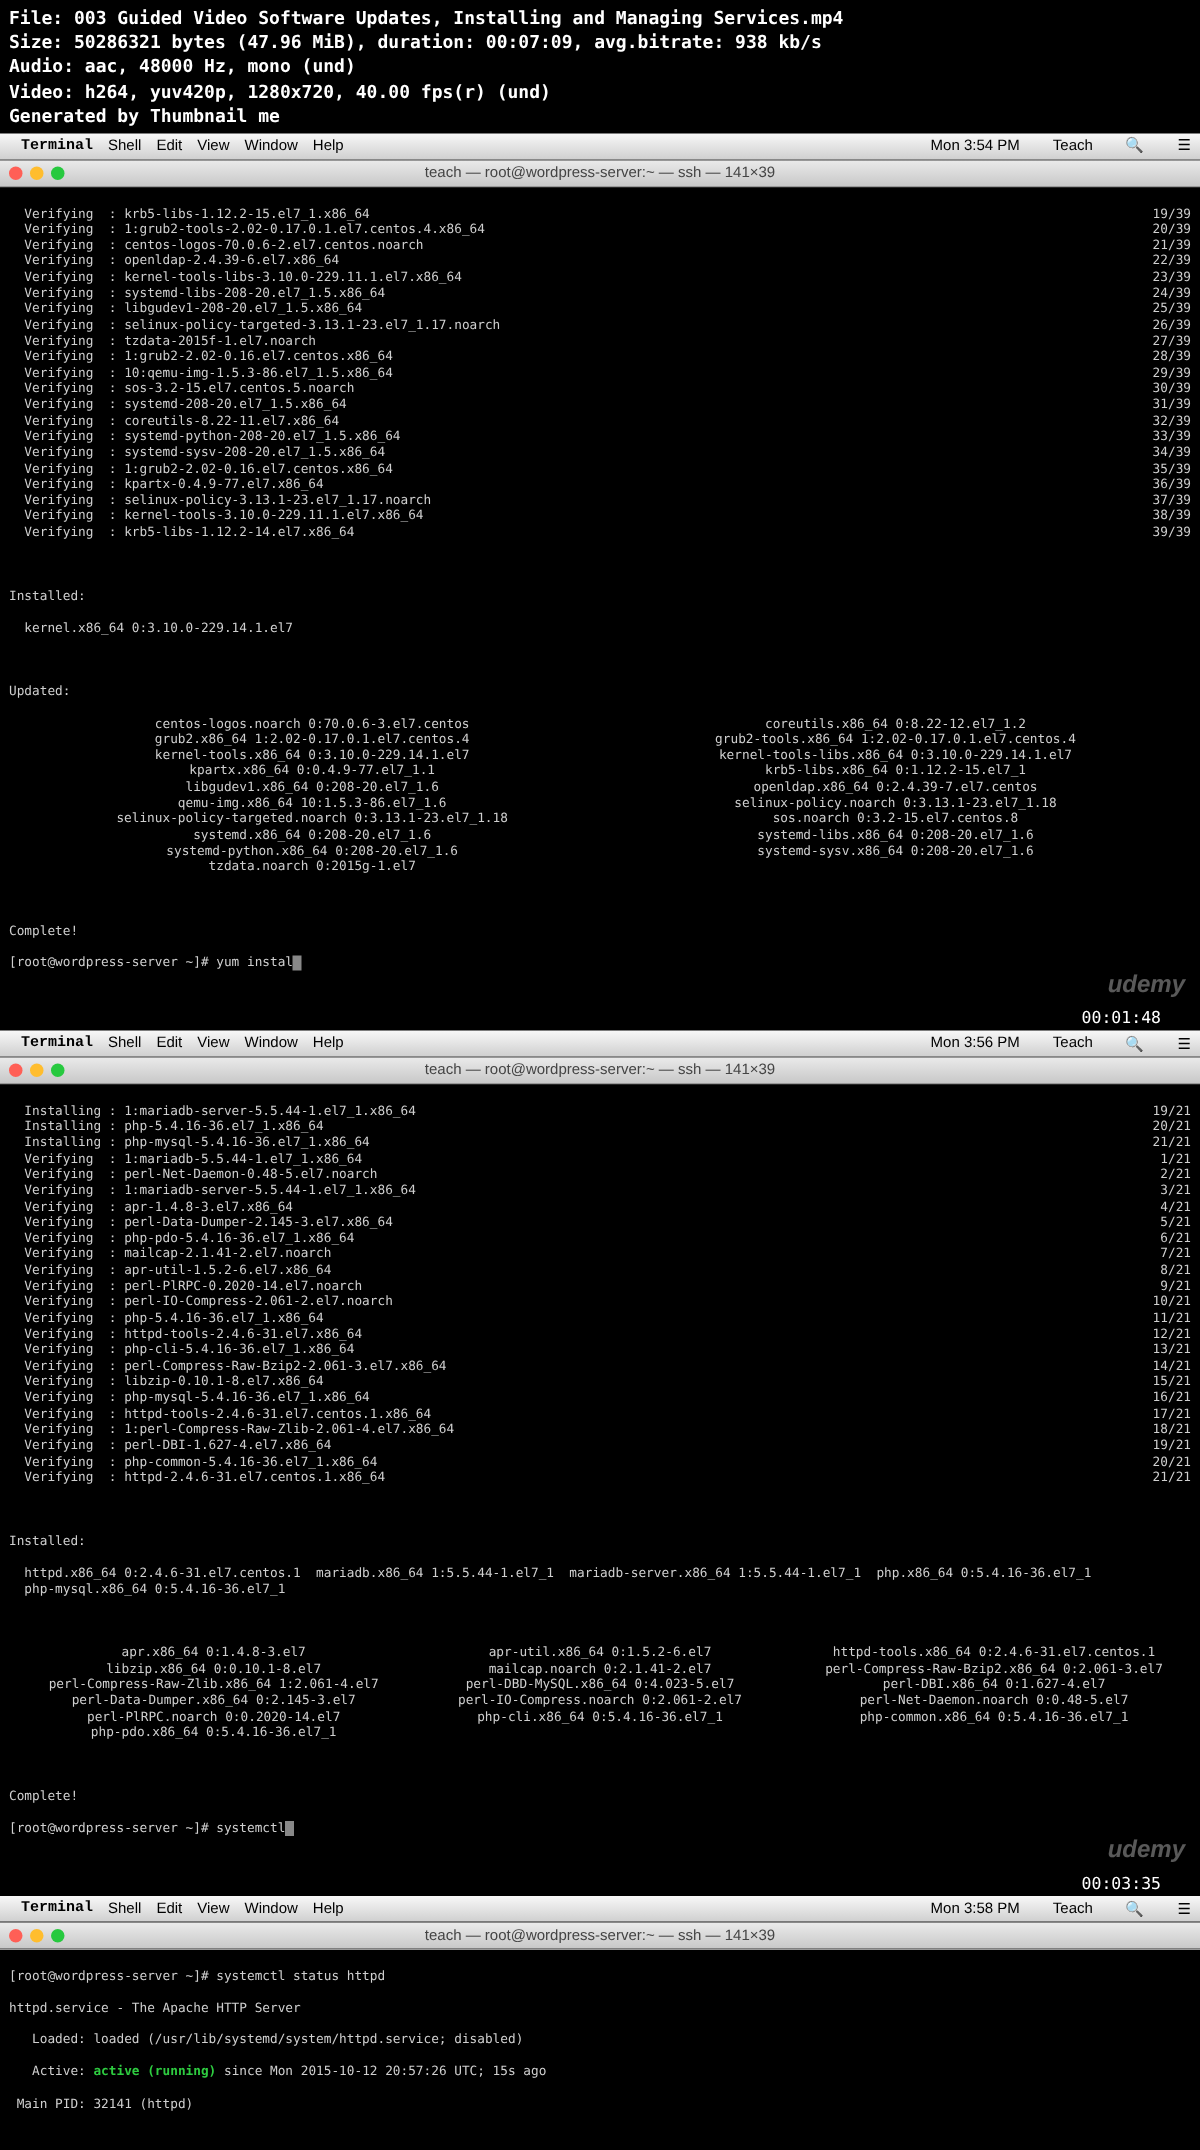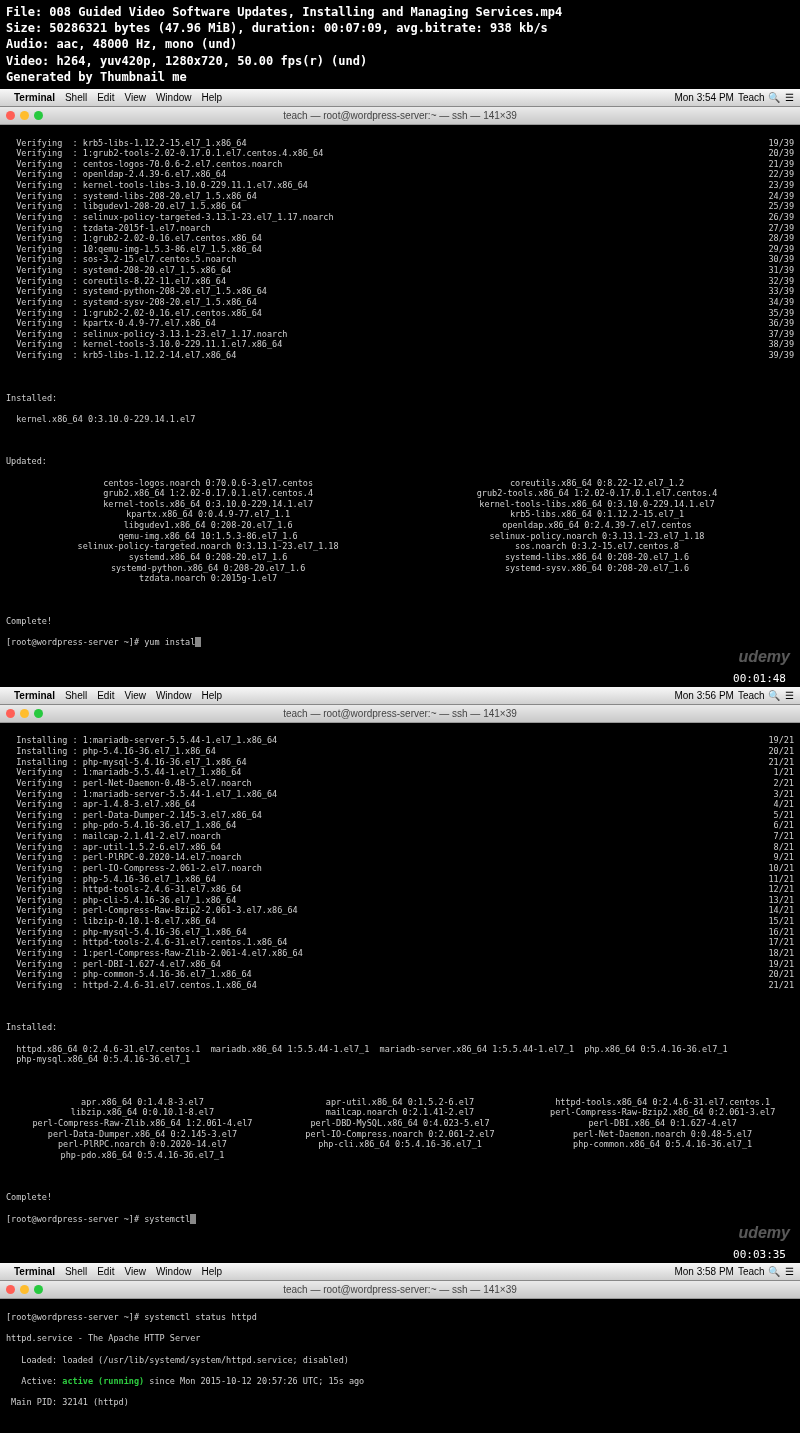--- a/index.html
+++ b/index.html
@@ -1,47 +1,47 @@
 <!DOCTYPE html>
 <html><head>
 <meta charset="utf-8">
 <style>
 * { margin: 0; padding: 0; box-sizing: border-box; }
 body { background: #000; font-family: Monaco, Menlo, monospace; font-size: 9px; color: #ccc; width: 800px; }
 .header-info { color: #fff; padding: 4px 6px; font-size: 12px; line-height: 1.35; font-weight: bold; }
 .mac-menubar { background: linear-gradient(#f8f8f8, #d0d0d0); height: 18px; display: flex; align-items: center; padding: 0 6px; color: #000; font-family: -apple-system, Helvetica, sans-serif; font-size: 10px; border-bottom: 1px solid #888; }
 .mac-menubar .apple { font-size: 11px; margin-right: 8px; }
 .mac-menubar .menu-item { margin-right: 10px; }
-.mac-menubar .menu-item.bold { font-weight: bold; }
-.mac-menubar .right { margin-left: auto; display: flex; gap: 4px; align-items: center; }
+.mac-menubar .menu-item.bold { font-weight: bold; font-family: Liberation Mono, monospace; }
+.mac-menubar .right { margin-left: auto; display: flex; gap: 22px; align-items: center; }
 .window-title { background: linear-gradient(#eaeaea, #c8c8c8); height: 18px; display: flex; align-items: center; justify-content: center; color: #444; font-family: -apple-system, Helvetica, sans-serif; font-size: 10px; position: relative; border-bottom: 1px solid #999; }
 .traffic { position: absolute; left: 6px; display: flex; gap: 5px; }
 .traffic span { width: 9px; height: 9px; border-radius: 50%; display: inline-block; }
 .tl-red { background: #ff5f56; } .tl-yel { background: #ffbd2e; } .tl-grn { background: #27c93f; }
 .terminal { background: #000; color: #cfcfcf; line-height: 1.25; padding: 2px 6px; white-space: pre; overflow: hidden; font-size: 8.5px; }
 .green { color: #2ecc40; font-weight: bold; }
 .cursor { background: #888; display: inline-block; width: 6px; height: 10px; vertical-align: middle; }
 .row { display: flex; justify-content: space-between; align-items: flex-end; }
 .row .left { white-space: pre; }
 .row .right { white-space: pre; }
 .watermark { position: relative; }
 .udemy { position: absolute; right: 10px; bottom: 4px; color: rgba(255,255,255,0.35); font-family: Arial, sans-serif; font-size: 16px; font-weight: bold; font-style: italic; }
-.timestamp { position: absolute; right: 14px; bottom: -14px; color: #fff; font-size: 11px; }
+.timestamp { position: absolute; right: 26px; bottom: -14px; color: #fff; font-size: 11px; }
 .panel-wrap { position: relative; margin-bottom: 16px; }
 .updated-cols { display: flex; }
 .updated-cols .col { flex: 1; white-space: pre; text-align: center; }
 </style>
 </head>
 <body>
 
 <div class="header-info">
-<div>File: 008 Guided Video Software Updates, Installing and Managing Services.mp4</div>
+<div>File: 003 Guided Video Software Updates, Installing and Managing Services.mp4</div>
 <div>Size: 50286321 bytes (47.96 MiB), duration: 00:07:09, avg.bitrate: 938 kb/s</div>
 <div>Audio: aac, 48000 Hz, mono (und)</div>
-<div>Video: h264, yuv420p, 1280x720, 50.00 fps(r) (und)</div>
+<div>Video: h264, yuv420p, 1280x720, 40.00 fps(r) (und)</div>
 <div>Generated by Thumbnail me</div>
 </div>
 
 <div class="panel-wrap">
 <div class="mac-menubar">
   <span class="apple"></span>
   <span class="menu-item bold">Terminal</span>
   <span class="menu-item">Shell</span>
   <span class="menu-item">Edit</span>
   <span class="menu-item">View</span>

